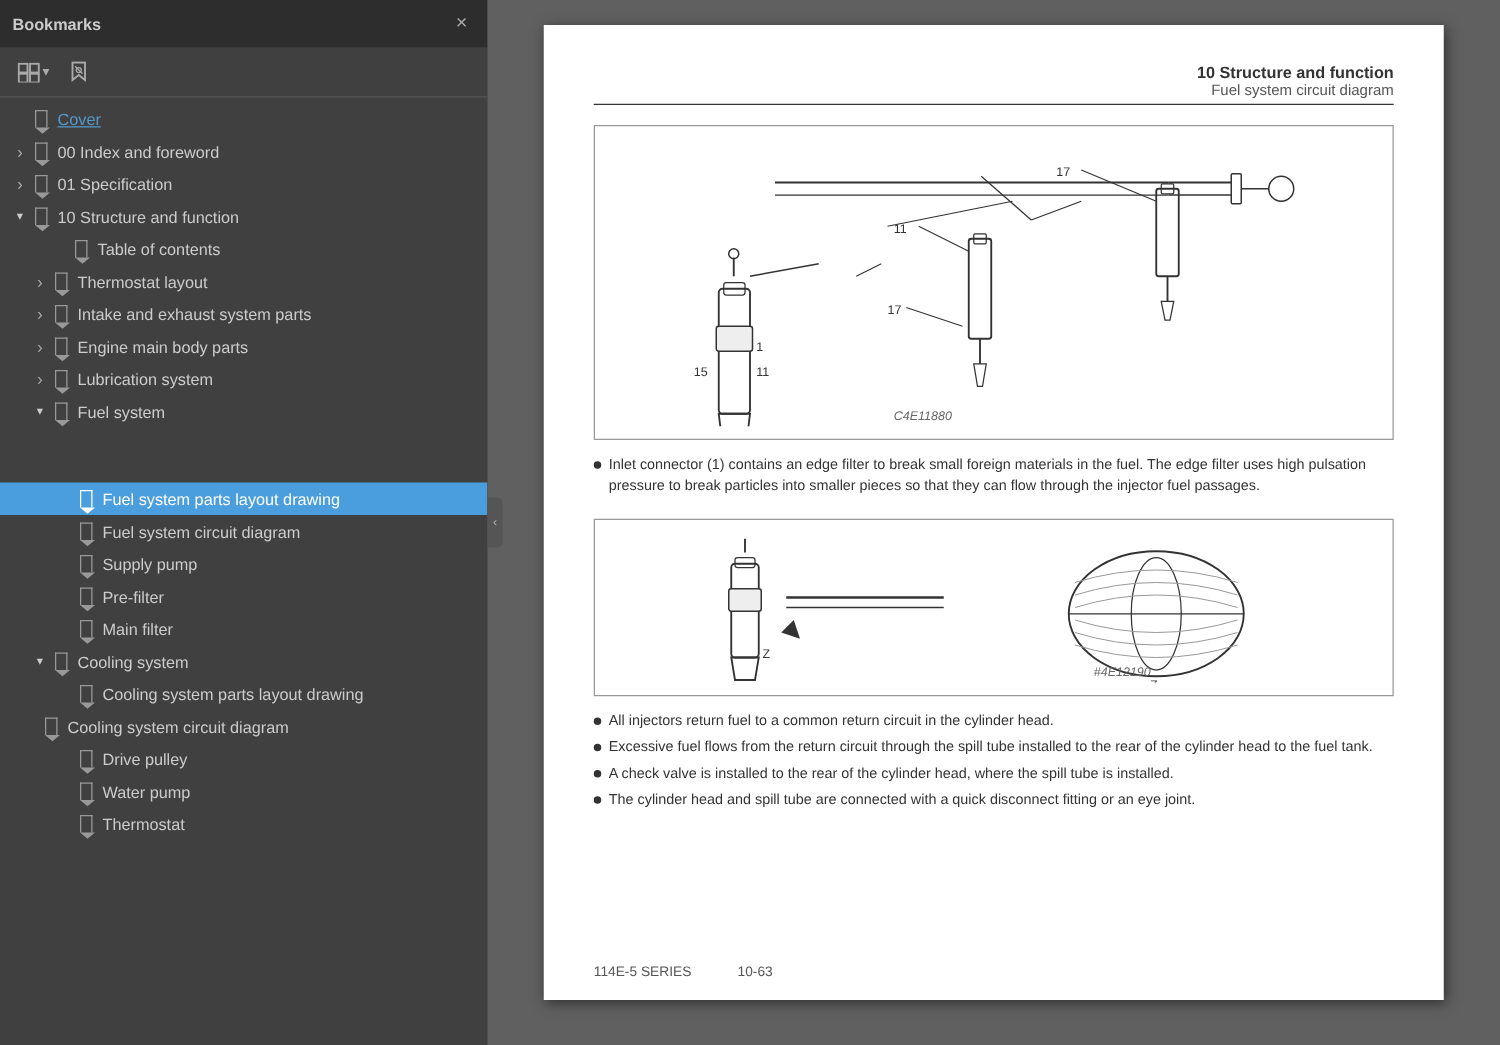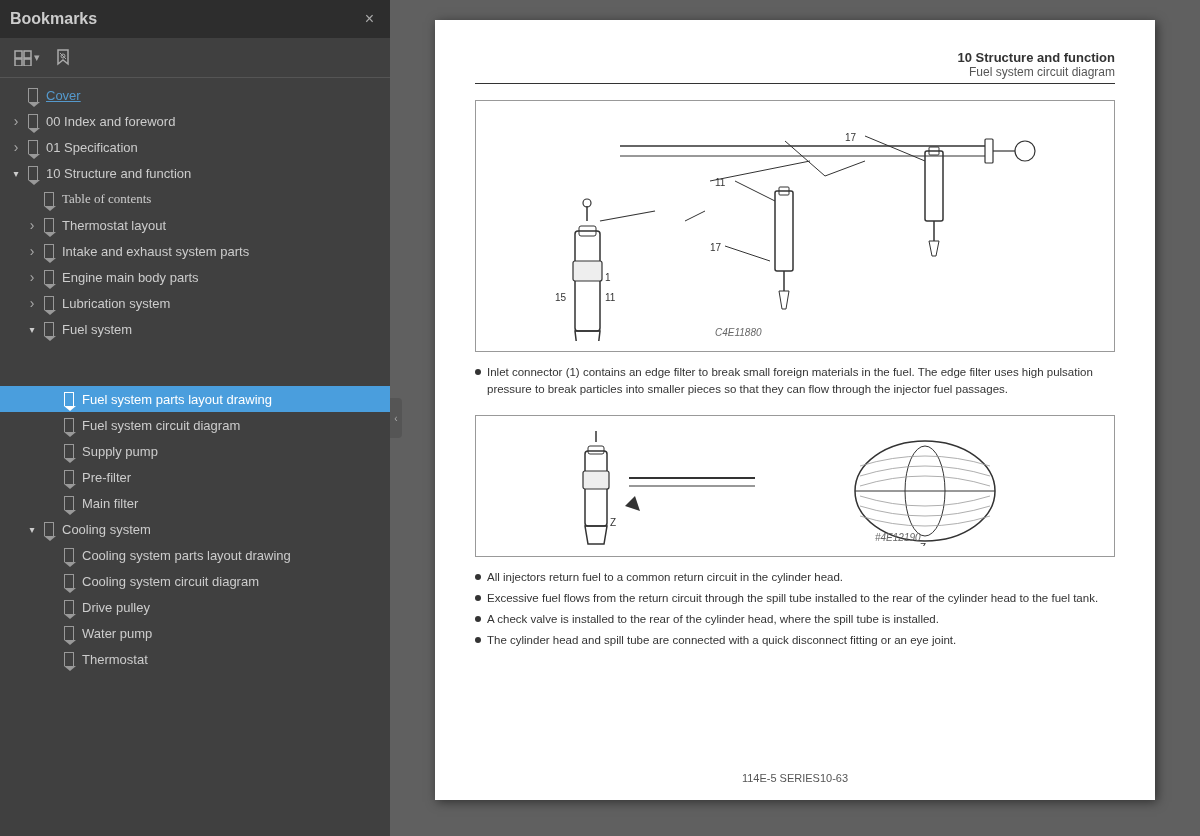--- a/index.html
+++ b/index.html
@@ -27,21 +27,21 @@
       background: #2d2d2d;
       padding: 6px 10px;
       display: flex;
       align-items: center;
       justify-content: space-between;
       height: 38px;
     }
 
     .sidebar-title {
       color: #cccccc;
-      font-size: 16px;
+      font-size: 13px;
       font-weight: 600;
     }
 
     .sidebar-close {
       color: #aaaaaa;
       cursor: pointer;
       font-size: 16px;
       line-height: 1;
       background: none;
       border: none;
@@ -253,23 +253,24 @@
       border-radius: 50%;
       margin-top: 5px;
     }
 
     .page-footer {
       position: absolute;
       bottom: 16px;
       left: 40px;
       right: 40px;
       display: flex;
-      justify-content: center;
+      justify-content: flex-start;
       font-size: 11px;
       color: #555;
+      gap: 37px;
     }
   </style>
 </head>
 <body>
 
 <div class="sidebar">
   <div class="sidebar-header">
     <span class="sidebar-title">Bookmarks</span>
     <button class="sidebar-close">×</button>
   </div>
@@ -314,21 +315,21 @@
         </span>
         <span class="label">01 Specification</span>
       </div>
       <div class="tree-item" style="padding-left: 8px;">
         <span class="expand-btn" style="color: rgb(204, 204, 204);">▾</span>
         <span class="bookmark-icon">
           <div class="bookmark-shape"></div>
         </span>
         <span class="label">10 Structure and function</span>
       </div>
-      <div class="tree-item" style="padding-left: 24px; font-family: Liberation Serif, serif;">
+      <div class="tree-item" style="padding-left: 40px;">
         <span class="expand-btn" style="visibility: hidden;">›</span>
         <span class="bookmark-icon">
           <div class="bookmark-shape"></div>
         </span>
         <span class="label">Table of contents</span>
       </div>
       <div class="tree-item" style="padding-left: 24px;">
         <span class="expand-btn" style="color: rgb(170, 170, 170); font-size: 14px;">›</span>
         <span class="bookmark-icon">
           <div class="bookmark-shape"></div>
@@ -405,21 +406,21 @@
         </span>
         <span class="label">Cooling system</span>
       </div>
       <div class="tree-item" style="padding-left: 44px;">
         <span class="expand-btn" style="visibility: hidden;">›</span>
         <span class="bookmark-icon">
           <div class="bookmark-shape"></div>
         </span>
         <span class="label">Cooling system parts layout drawing</span>
       </div>
-      <div class="tree-item" style="padding-left: 44px;">
+      <div class="tree-item" style="padding-left: 16px;">
         <span class="expand-btn" style="visibility: hidden;">›</span>
         <span class="bookmark-icon">
           <div class="bookmark-shape"></div>
         </span>
         <span class="label">Cooling system circuit diagram</span>
       </div>
       <div class="tree-item" style="padding-left: 44px;">
         <span class="expand-btn" style="visibility: hidden;">›</span>
         <span class="bookmark-icon">
           <div class="bookmark-shape"></div>

